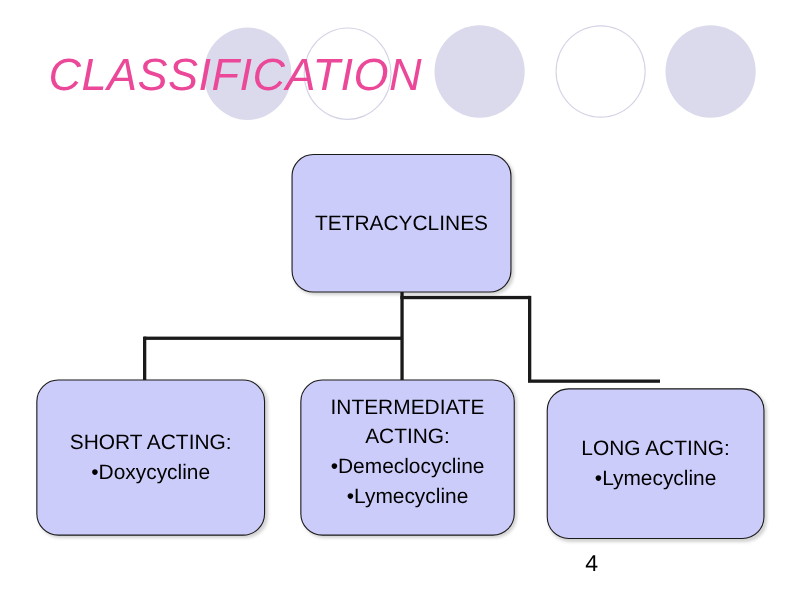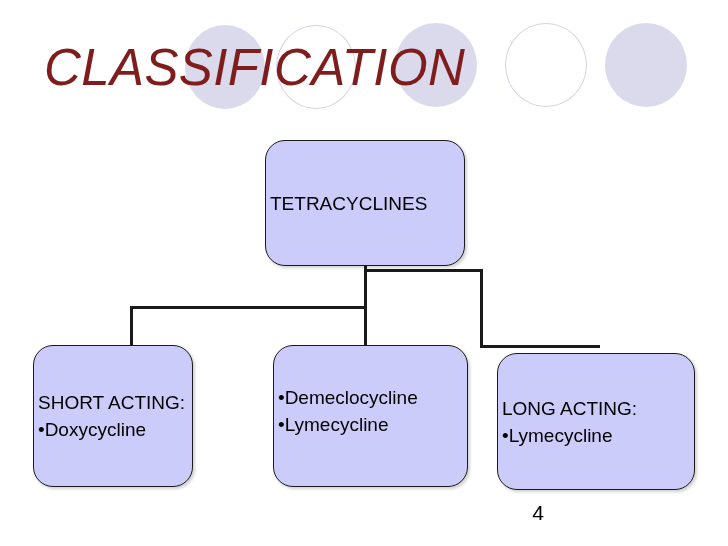--- a/index.html
+++ b/index.html
@@ -34,24 +34,24 @@
   .deco-circle.outlined {
     background: transparent;
     border: 1px solid #d3d3e6;
   }
 
   
   #slide-title {
     position: absolute;
     left: 44px;
     top: 44px;
-    font-size: 51px;
+    font-size: 41px;
     font-style: italic;
     font-weight: normal;
-    color: #7f1d1d;
+    color: #ec4899;
     letter-spacing: 0.4px;
     white-space: nowrap;
     line-height: 48px;
   }
 
   
   .conn {
     position: absolute;
     background: #1a1a1a;
   }
@@ -59,20 +59,21 @@
   
   .node {
     position: absolute;
     box-sizing: border-box;
     background: #ccccfa;
     border: 1.4px solid #1a1a1a;
     border-radius: 20px;
     display: flex;
     align-items: center;
     justify-content: center;
+    text-align: center;
     color: #000000;
     font-size: 19px;
     line-height: 27px;
     box-shadow: 2px 2px 3px rgba(0,0,0,0.18);
   }
   .node .node-text {
     display: block;
     width: 100%;
     padding: 0 4px;
     box-sizing: border-box;
@@ -85,21 +86,21 @@
   #node-tetracyclines {
     left: 265px;
     top: 140px;
     width: 200px;
     height: 126px;
     font-size: 19px;
   }
   #node-short {
     left: 33px;
     top: 345px;
-    width: 160px;
+    width: 208px;
     height: 142px;
   }
   #node-intermediate {
     left: 273px;
     top: 345px;
     width: 195px;
     height: 142px;
   }
   #node-long {
     left: 497px;
@@ -157,20 +158,22 @@
 
   <div class="node" id="node-short">
     <span class="node-text">
       <span class="line">SHORT ACTING:</span>
       <span class="line">•Doxycycline</span>
     </span>
   </div>
 
   <div class="node" id="node-intermediate">
     <span class="node-text">
+      <span class="line">INTERMEDIATE</span>
+      <span class="line">ACTING:</span>
       <span class="line">•Demeclocycline</span>
       <span class="line">•Lymecycline</span>
     </span>
   </div>
 
   <div class="node" id="node-long">
     <span class="node-text">
       <span class="line">LONG ACTING:</span>
       <span class="line">•Lymecycline</span>
     </span>

